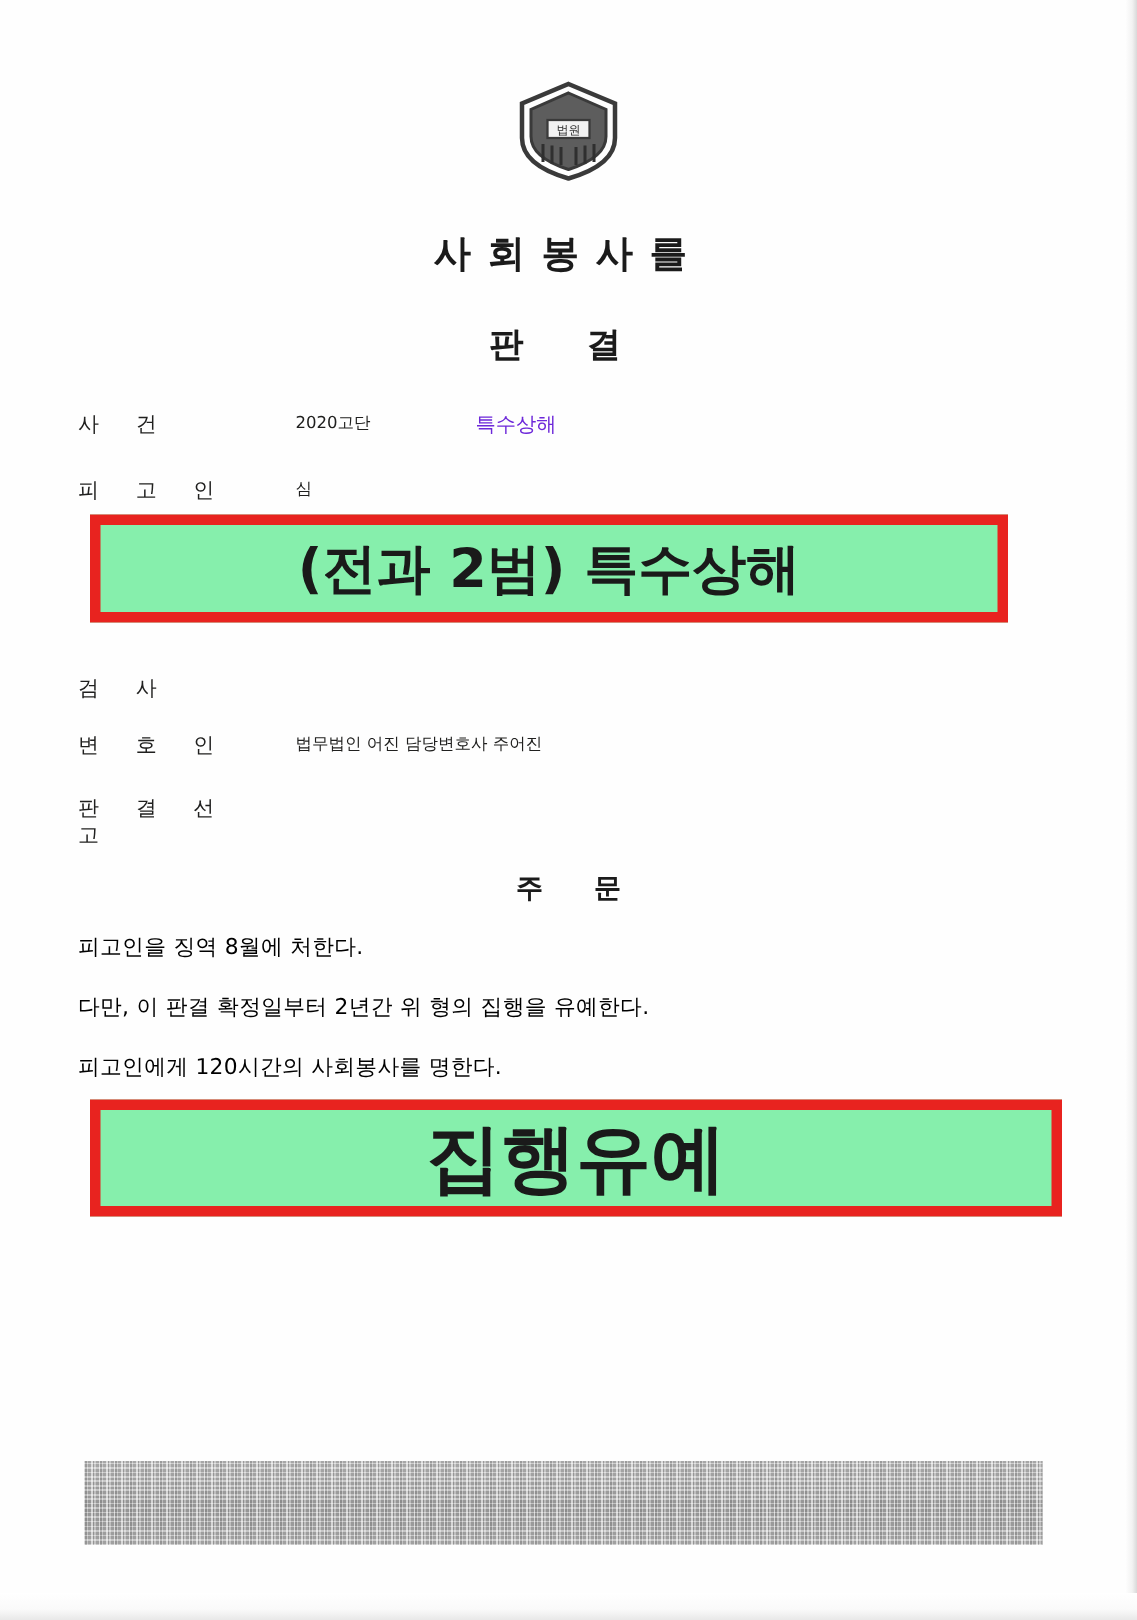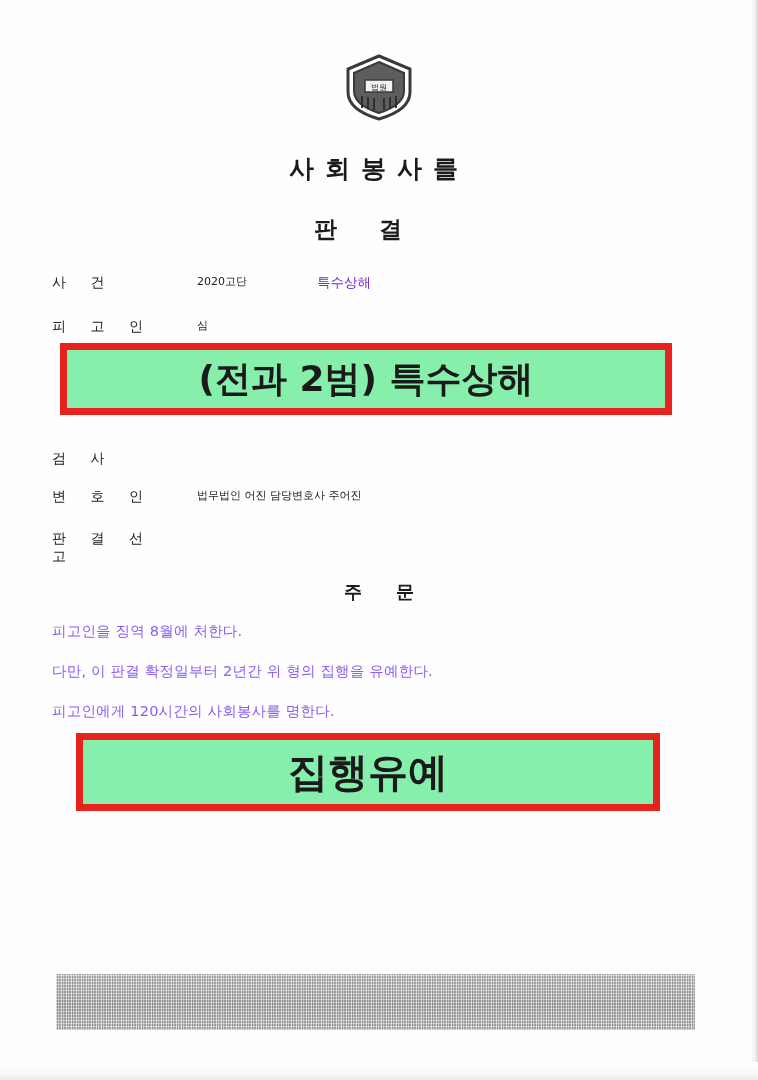--- a/index.html
+++ b/index.html
@@ -61,21 +61,21 @@
     width: 758px;
     text-align: center;
     font-size: 25px;
     font-weight: bold;
     letter-spacing: 11px;
     color: #1b1b1b;
     font-family: "DejaVu Sans", sans-serif;
   }
   .doc-type {
     position: absolute;
-    left: 0;
+    left: 12px;
     top: 214px;
     width: 716px;
     text-align: center;
     font-size: 23px;
     font-weight: bold;
     letter-spacing: 42px;
     text-indent: 42px;
     color: #1b1b1b;
     font-family: "DejaVu Sans", sans-serif;
   }
@@ -134,21 +134,21 @@
     letter-spacing: 34px;
     text-indent: 34px;
     color: #1b1b1b;
     font-family: Liberation Sans, sans-serif;
   }
   .order-line {
     position: absolute;
     left: 52px;
     width: 660px;
     font-size: 14.5px;
-    color: #8b5cf6;
+    color: #000000;
     font-family: "DejaVu Sans", sans-serif;
     letter-spacing: 0.2px;
   }
   #order-1 { top: 622px; }
   #order-2 { top: 662px; }
   #order-3 { top: 702px; }
 
   
   .annotation-box {
     position: absolute;
@@ -165,24 +165,23 @@
   #annotation-charge {
     left: 60px;
     top: 343px;
     width: 612px;
     height: 72px;
     font-size: 36px;
   }
   #annotation-suspension {
     left: 60px;
     top: 733px;
-    width: 584px;
+    width: 648px;
     height: 78px;
-    font-size: 40px;
-    margin-left: 16px;
+    font-size: 50px;
   }
 
   
   #scan-noise-band {
     position: absolute;
     left: 56px;
     top: 974px;
     width: 639px;
     height: 56px;
     background-color: #b9b9b9;

